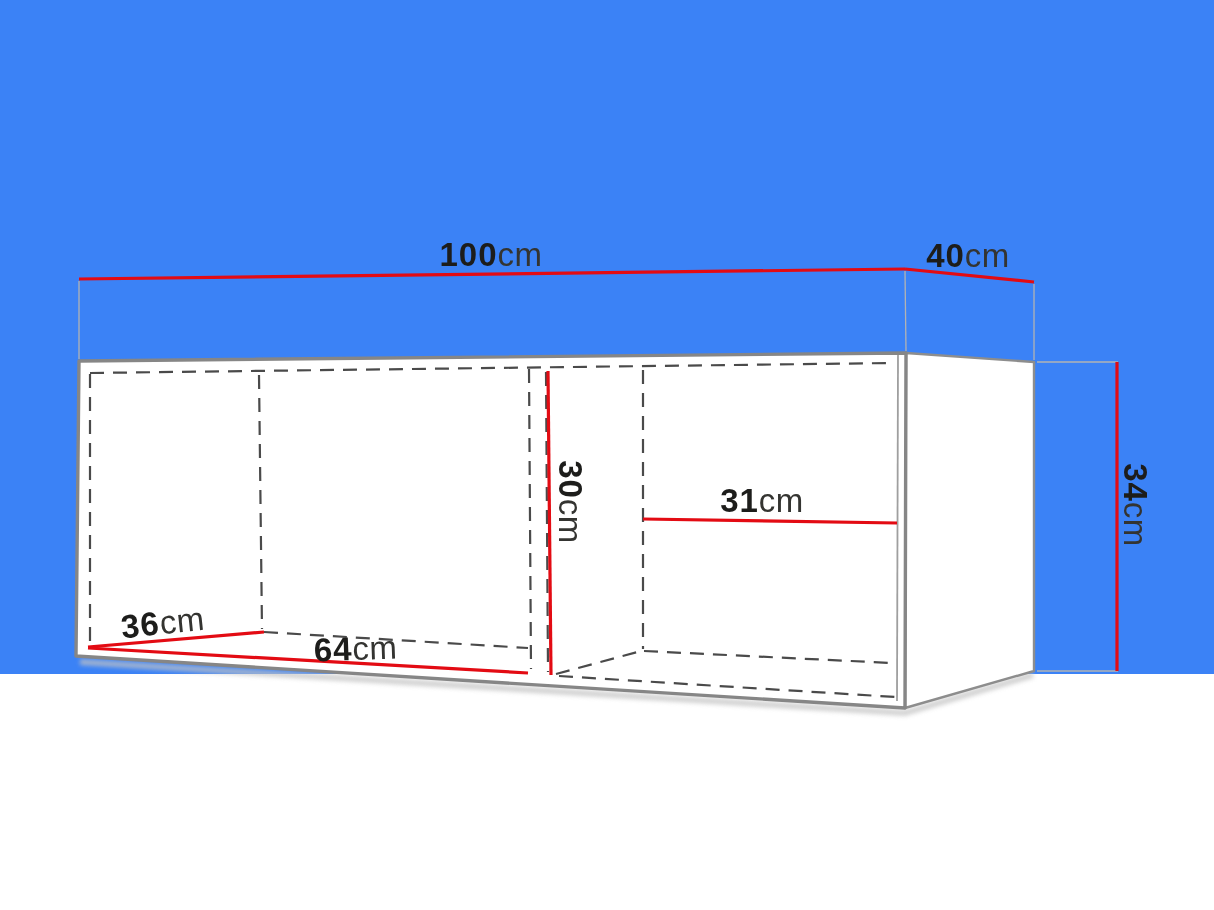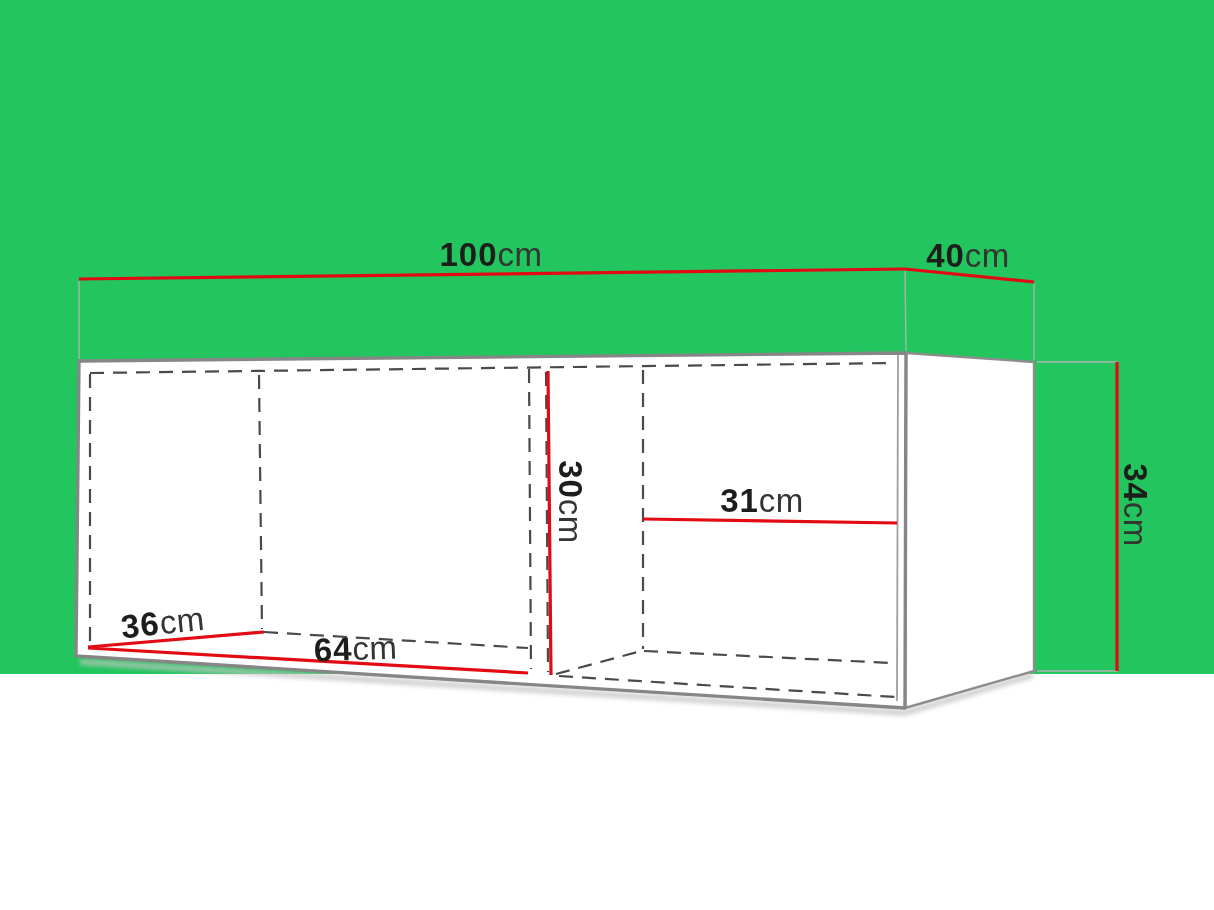--- a/index.html
+++ b/index.html
@@ -8,21 +8,21 @@
     background: #ffffff;
     width: 1214px;
     height: 910px;
     overflow: hidden;
     font-family: "Liberation Sans", sans-serif;
   }
   .canvas {
     position: relative;
     width: 1214px;
     height: 674px;
-    background: #22c55e;
+    background: #3b82f6;
   }
   
   .face-front { fill: #ffffff; stroke: #868686; stroke-width: 3.4; stroke-linejoin: round; }
   .face-side  { fill: #ffffff; stroke: #8d8d8d; stroke-width: 2.4; stroke-linejoin: round; }
   .inner-edge { fill: none; stroke: #9f9f9f; stroke-width: 1.8; }
   
   .hid { fill: none; stroke: #4a4a4a; stroke-width: 2.2; stroke-dasharray: 14 9; }
   
   .ext { fill: none; stroke: #b3b3b3; stroke-width: 1.3; }
   

